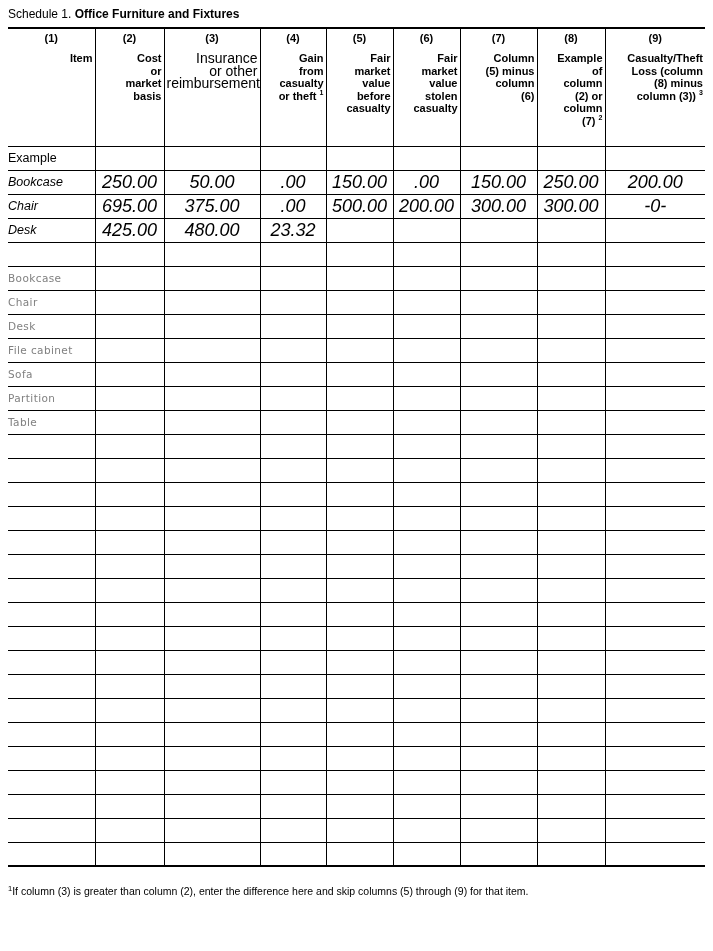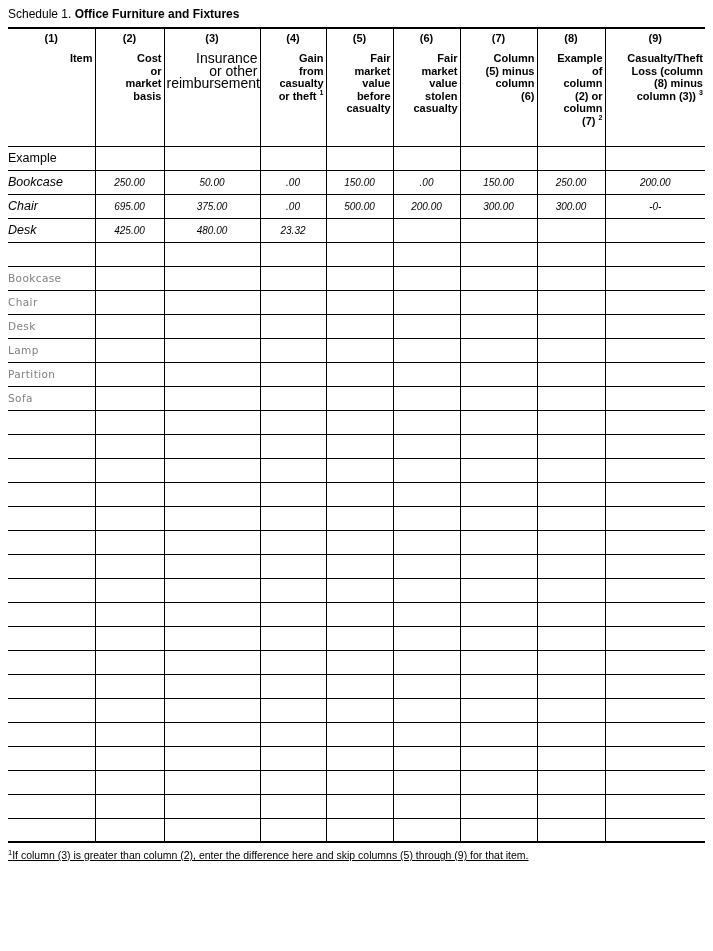--- a/index.html
+++ b/index.html
@@ -111,38 +111,37 @@
     text-align: left;
   }
   .ex-item {
     font-style: italic;
     font-size: 12.5px;
     padding-left: 20px;
     text-align: left;
   }
   .ex-num {
     font-style: italic;
-    font-size: 10px;
+    font-size: 18px;
     text-align: center;
   }
   .blank-cell { }
 
   .item-name {
     font-family: "DejaVu Sans", sans-serif;
     font-size: 10.5px;
     color: #808080;
     padding-left: 18px;
     text-align: left;
     letter-spacing: 0.4px;
   }
 
   
   .footnotes {
-    padding-top: 4px;
-    text-decoration: underline;
+    padding-top: 16px;
   }
   .fn {
     font-size: 10.5px;
     line-height: 16px;
     white-space: nowrap;
   }
   .fn sup {
     font-size: 7.5px;
     vertical-align: super;
     line-height: 0;
@@ -337,21 +336,32 @@
           <td class="blank-cell">&nbsp;</td>
           <td class="blank-cell">&nbsp;</td>
           <td class="blank-cell">&nbsp;</td>
           <td class="blank-cell">&nbsp;</td>
           <td class="blank-cell">&nbsp;</td>
           <td class="blank-cell">&nbsp;</td>
           <td class="blank-cell">&nbsp;</td>
           <td class="blank-cell">&nbsp;</td>
         </tr>
         <tr class="row">
-          <td class="item-name">Lamp</td>
+          <td class="item-name">File cabinet</td>
+          <td class="blank-cell">&nbsp;</td>
+          <td class="blank-cell">&nbsp;</td>
+          <td class="blank-cell">&nbsp;</td>
+          <td class="blank-cell">&nbsp;</td>
+          <td class="blank-cell">&nbsp;</td>
+          <td class="blank-cell">&nbsp;</td>
+          <td class="blank-cell">&nbsp;</td>
+          <td class="blank-cell">&nbsp;</td>
+        </tr>
+        <tr class="row">
+          <td class="item-name">Sofa</td>
           <td class="blank-cell">&nbsp;</td>
           <td class="blank-cell">&nbsp;</td>
           <td class="blank-cell">&nbsp;</td>
           <td class="blank-cell">&nbsp;</td>
           <td class="blank-cell">&nbsp;</td>
           <td class="blank-cell">&nbsp;</td>
           <td class="blank-cell">&nbsp;</td>
           <td class="blank-cell">&nbsp;</td>
         </tr>
         <tr class="row">
@@ -359,21 +369,21 @@
           <td class="blank-cell">&nbsp;</td>
           <td class="blank-cell">&nbsp;</td>
           <td class="blank-cell">&nbsp;</td>
           <td class="blank-cell">&nbsp;</td>
           <td class="blank-cell">&nbsp;</td>
           <td class="blank-cell">&nbsp;</td>
           <td class="blank-cell">&nbsp;</td>
           <td class="blank-cell">&nbsp;</td>
         </tr>
         <tr class="row">
-          <td class="item-name">Sofa</td>
+          <td class="item-name">Table</td>
           <td class="blank-cell">&nbsp;</td>
           <td class="blank-cell">&nbsp;</td>
           <td class="blank-cell">&nbsp;</td>
           <td class="blank-cell">&nbsp;</td>
           <td class="blank-cell">&nbsp;</td>
           <td class="blank-cell">&nbsp;</td>
           <td class="blank-cell">&nbsp;</td>
           <td class="blank-cell">&nbsp;</td>
         </tr>
         <tr class="row">

